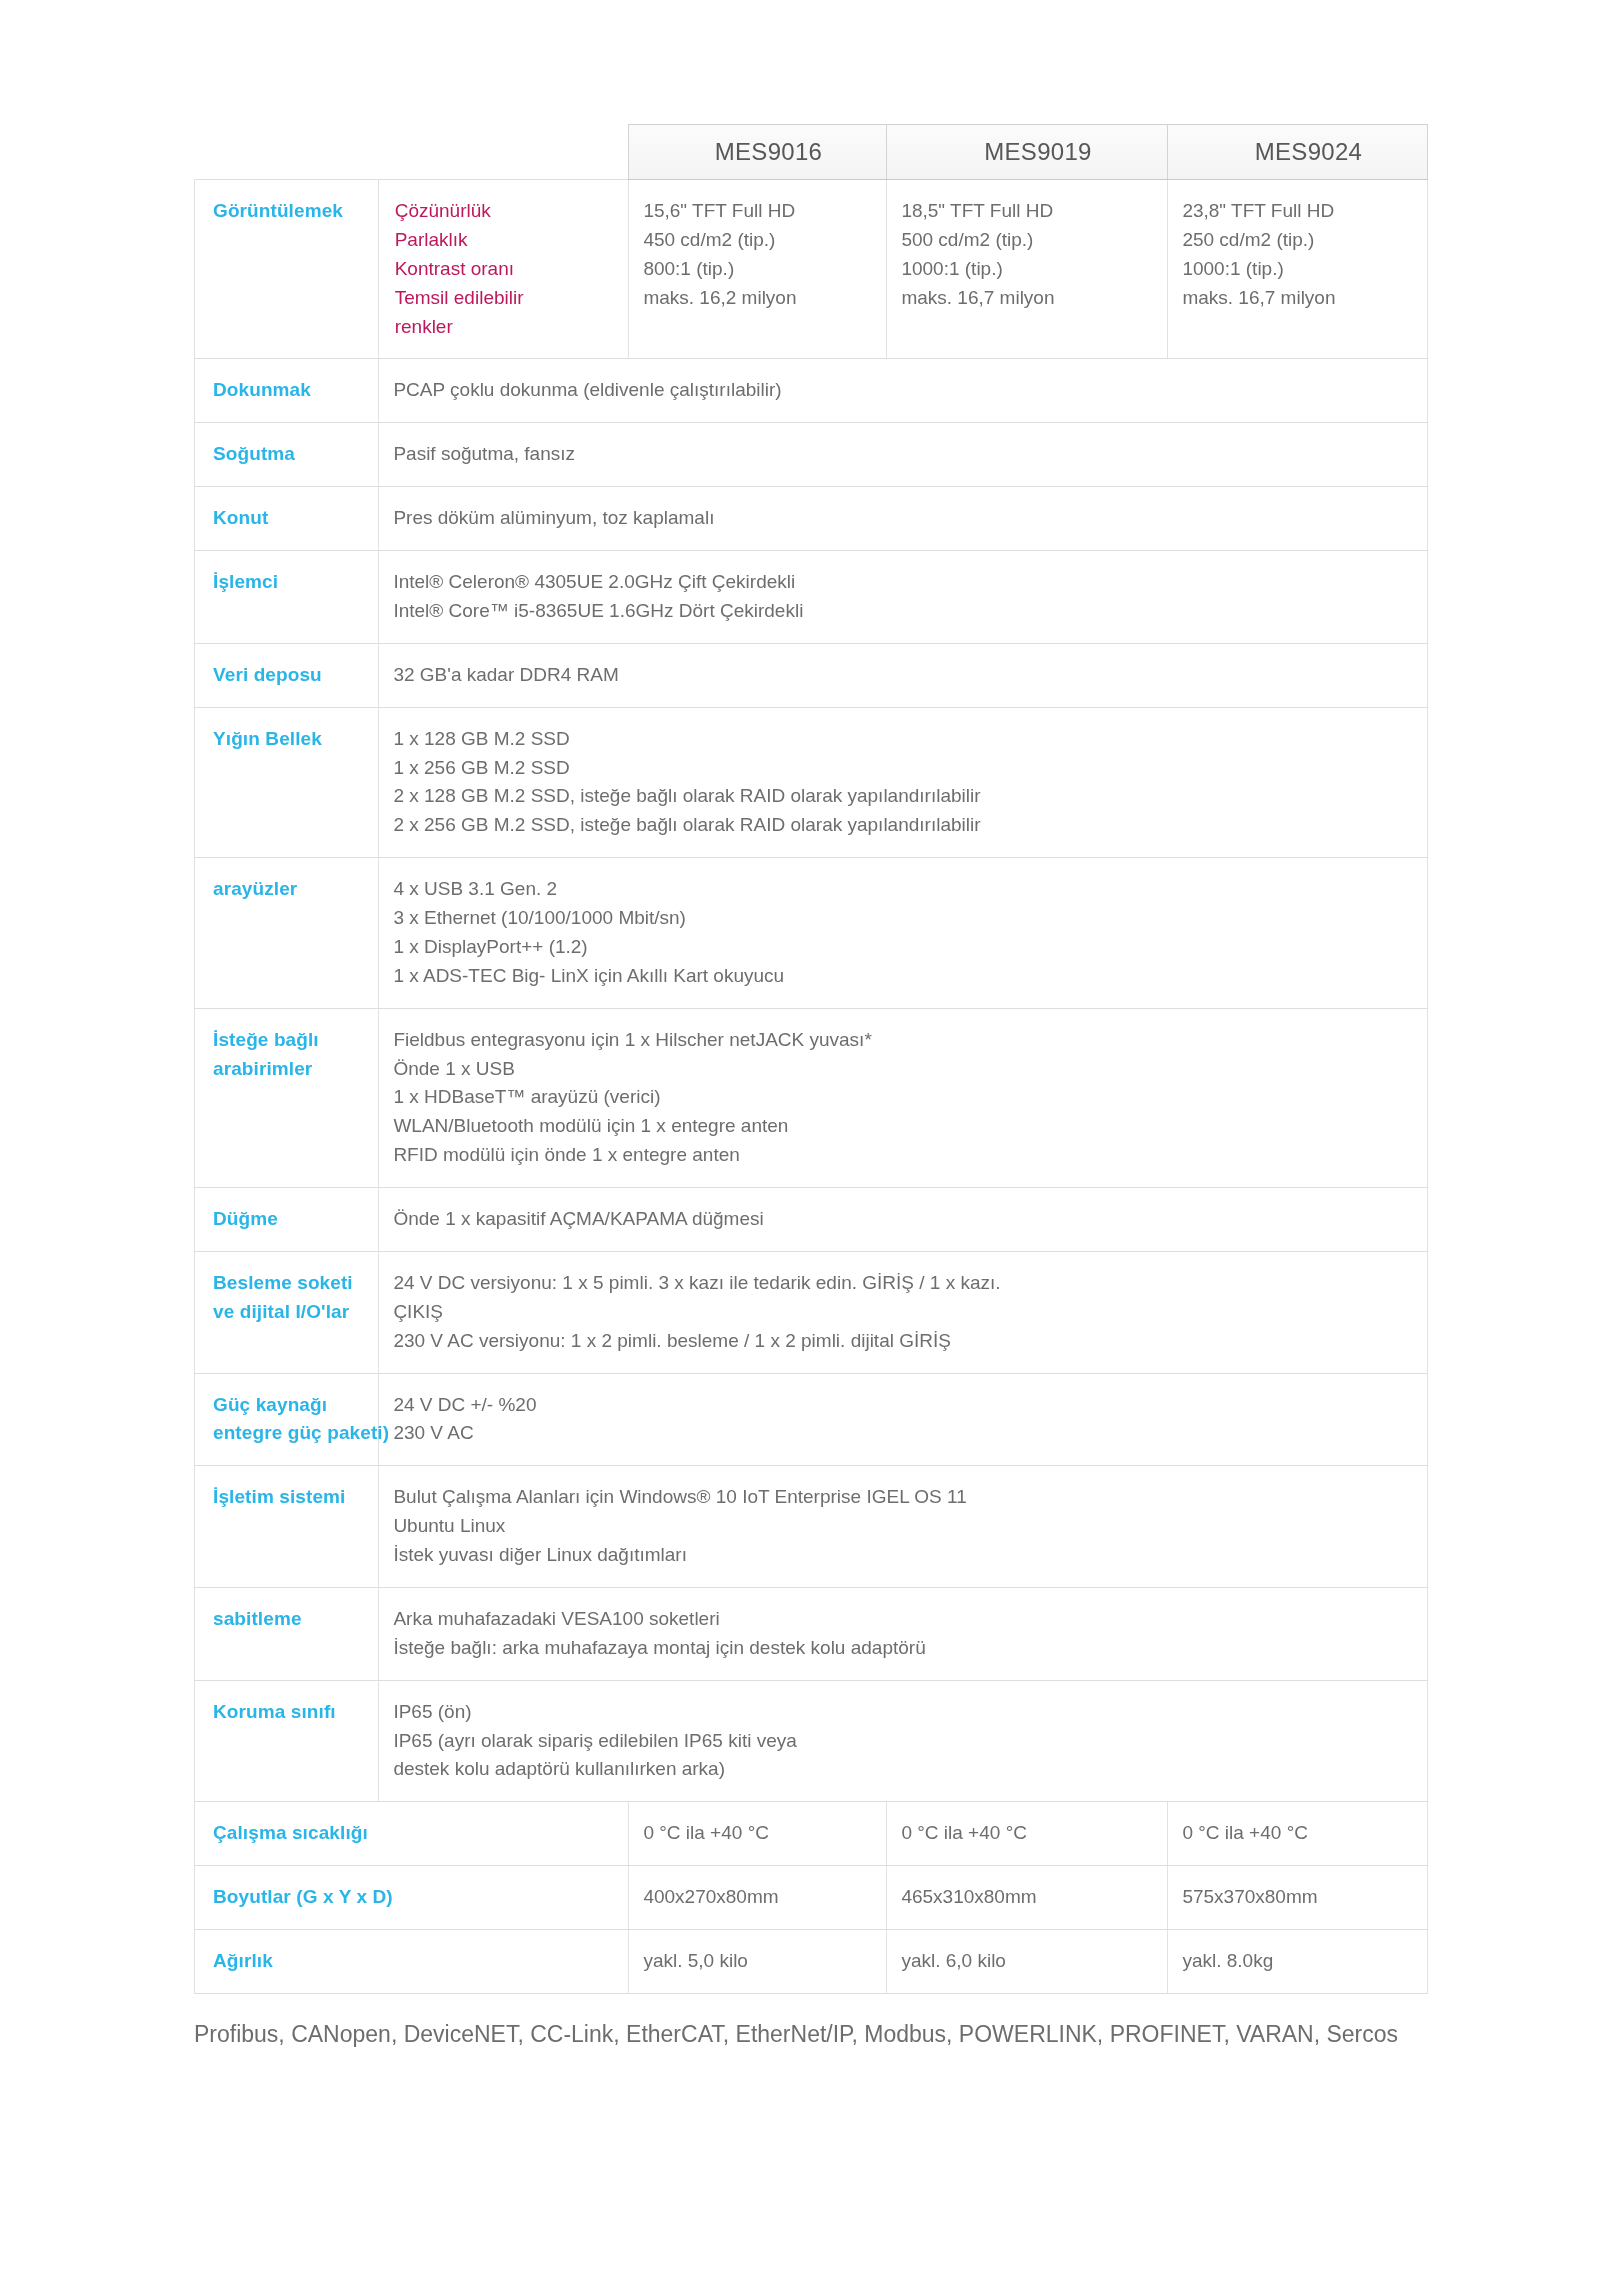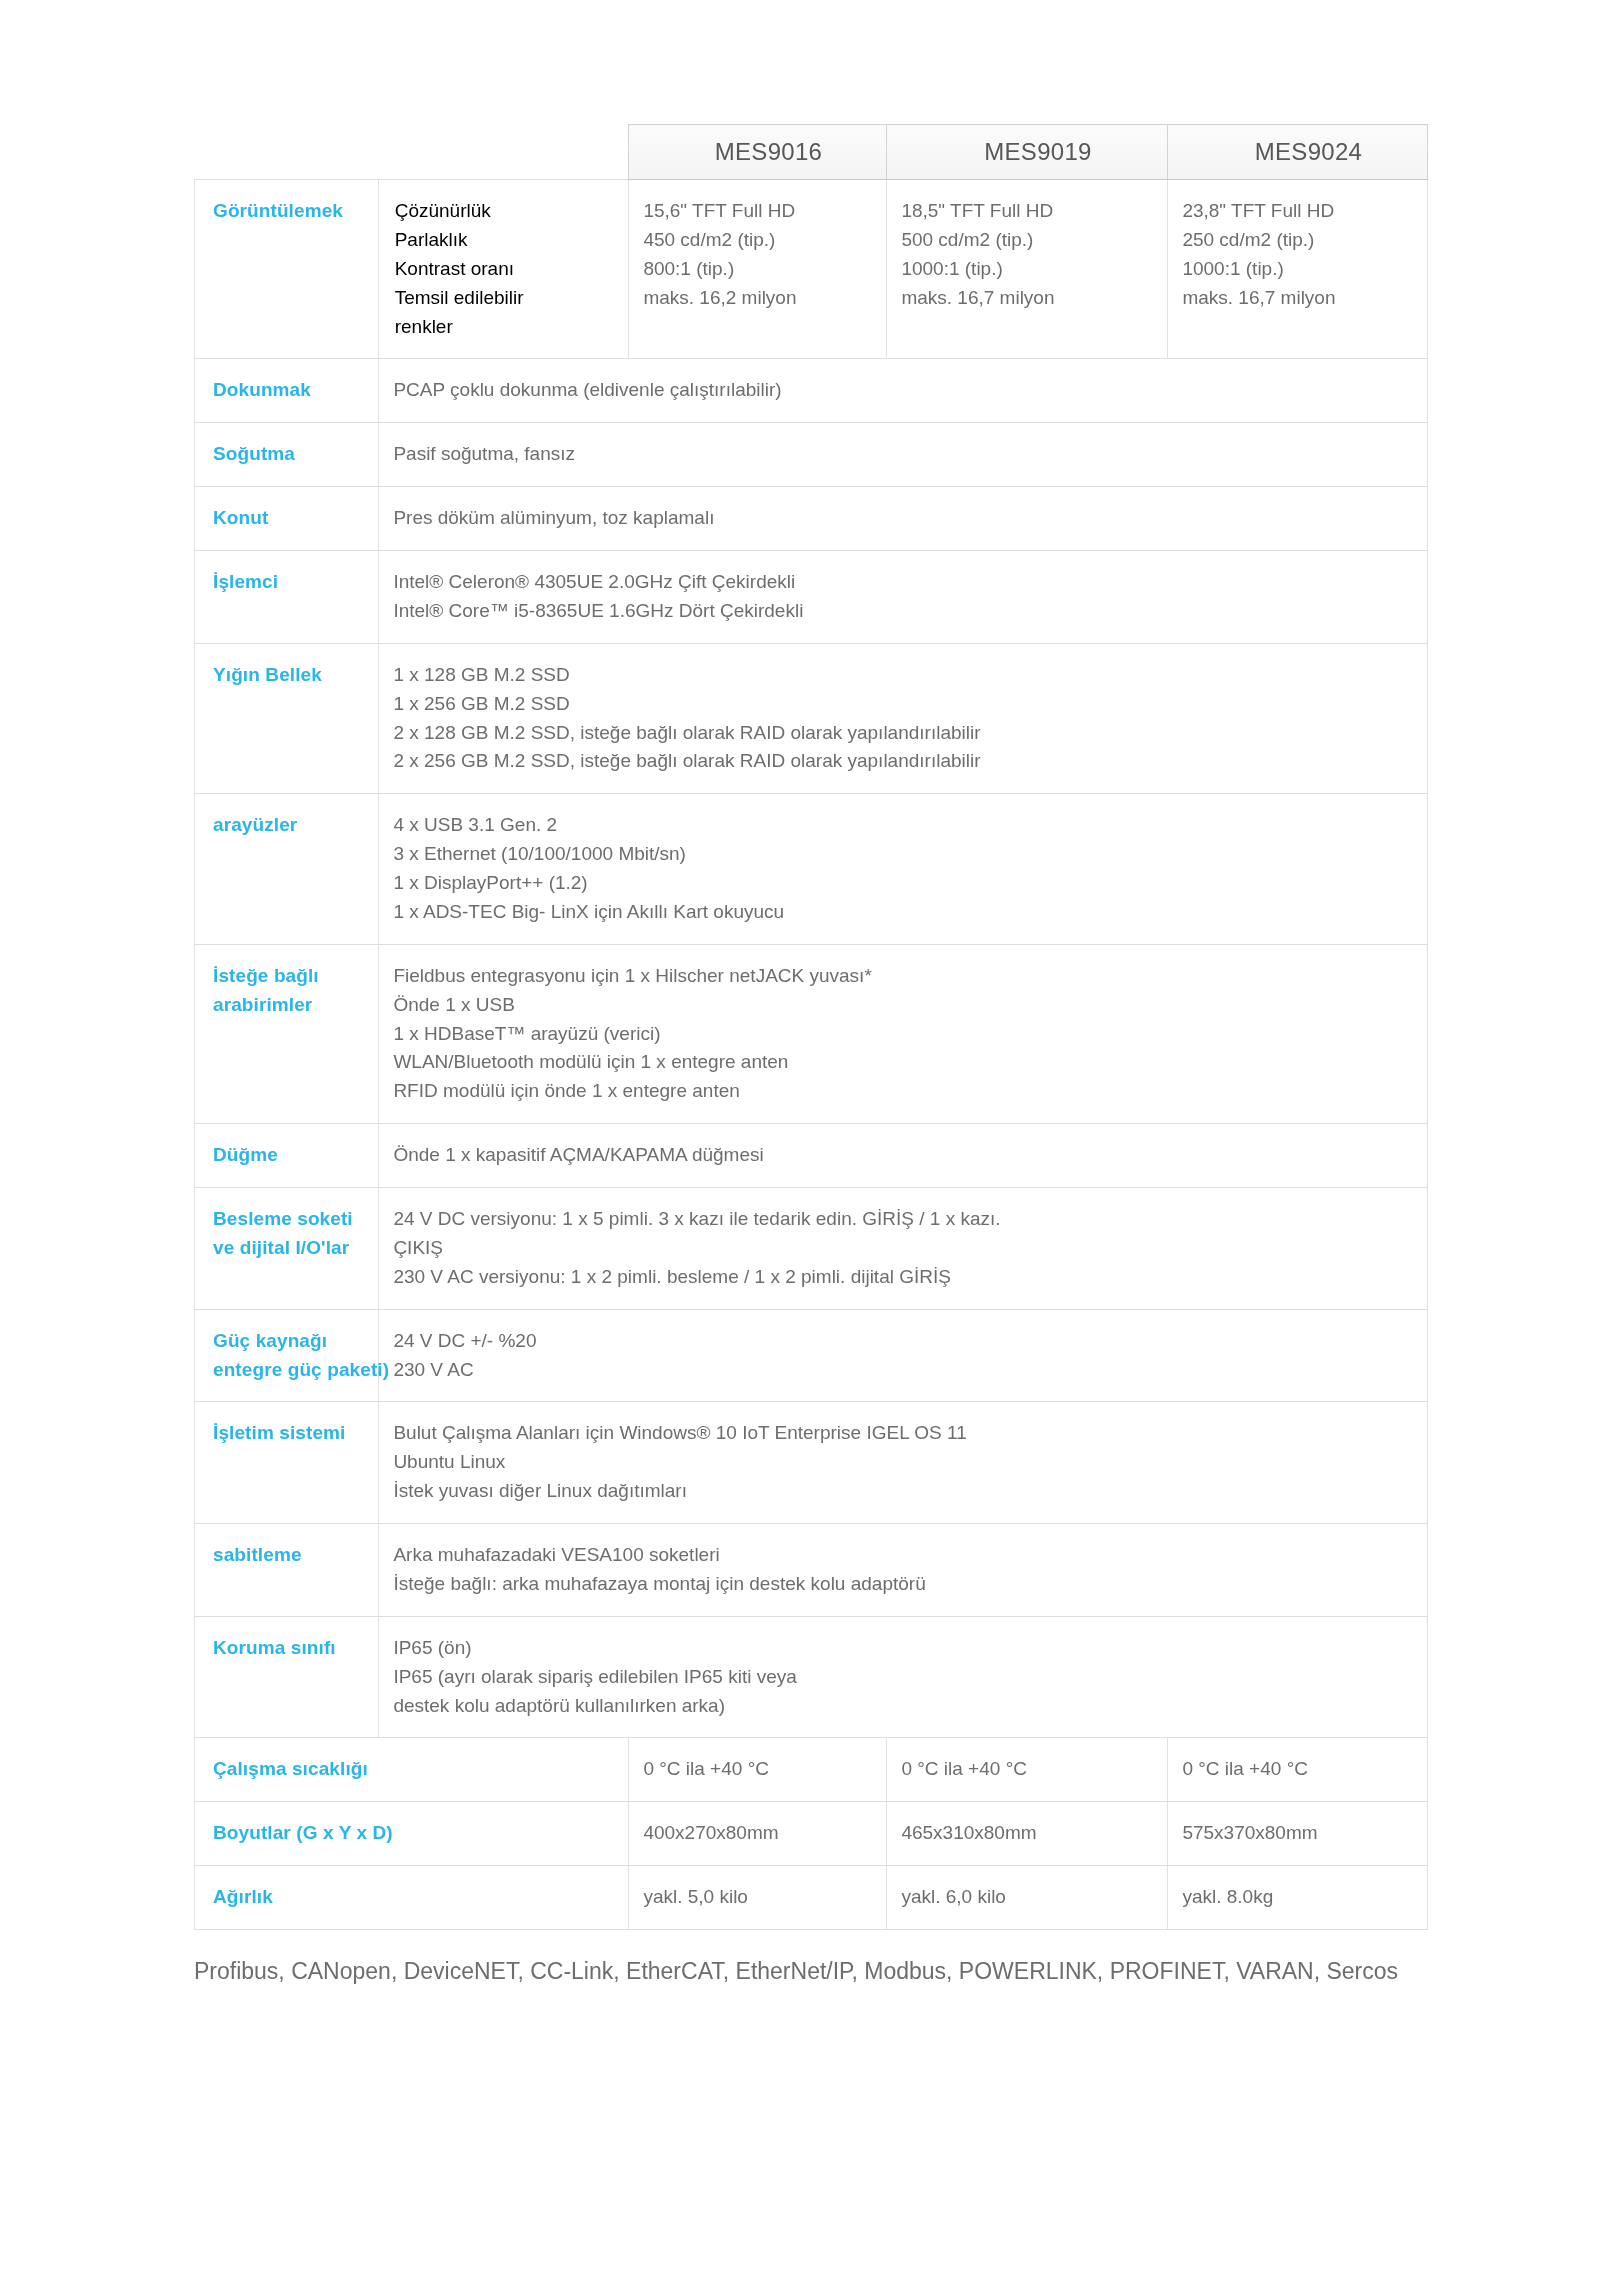--- a/index.html
+++ b/index.html
@@ -81,21 +81,21 @@
   td.label {
     color: #29b5e8;
     font-weight: bold;
     letter-spacing: 0.1px;
     padding-left: 18px;
     padding-right: 6.5px;
     white-space: normal;
   }
 
   td.sublabel {
-    color: #000000;
+    color: #be185d;
     padding-left: 15.7px;
   }
 
   td.value {
     color: #6d6d6f;
     padding-left: 14.4px;
   }
   td.valmid { vertical-align: middle; margin-left: 8px; }
 
   .line { display: block; white-space: nowrap; }
@@ -186,20 +186,26 @@
       </tr>
 
       <tr class="sep">
         <td class="label">İşlemci</td>
         <td class="value" colspan="4">
           <span class="line">Intel® Celeron® 4305UE 2.0GHz Çift Çekirdekli</span>
           <span class="line">Intel® Core™ i5-8365UE 1.6GHz Dört Çekirdekli</span>
         </td>
       </tr>
 
+      <tr class="sep">
+        <td class="label">Veri deposu</td>
+        <td class="value" colspan="4">
+          <span class="line">32 GB'a kadar DDR4 RAM</span>
+        </td>
+      </tr>
 
       <tr class="sep">
         <td class="label">Yığın Bellek</td>
         <td class="value" colspan="4">
           <span class="line">1 x 128 GB M.2 SSD</span>
           <span class="line">1 x 256 GB M.2 SSD</span>
           <span class="line">2 x 128 GB M.2 SSD, isteğe bağlı olarak RAID olarak yapılandırılabilir</span>
           <span class="line">2 x 256 GB M.2 SSD, isteğe bağlı olarak RAID olarak yapılandırılabilir</span>
         </td>
       </tr>

